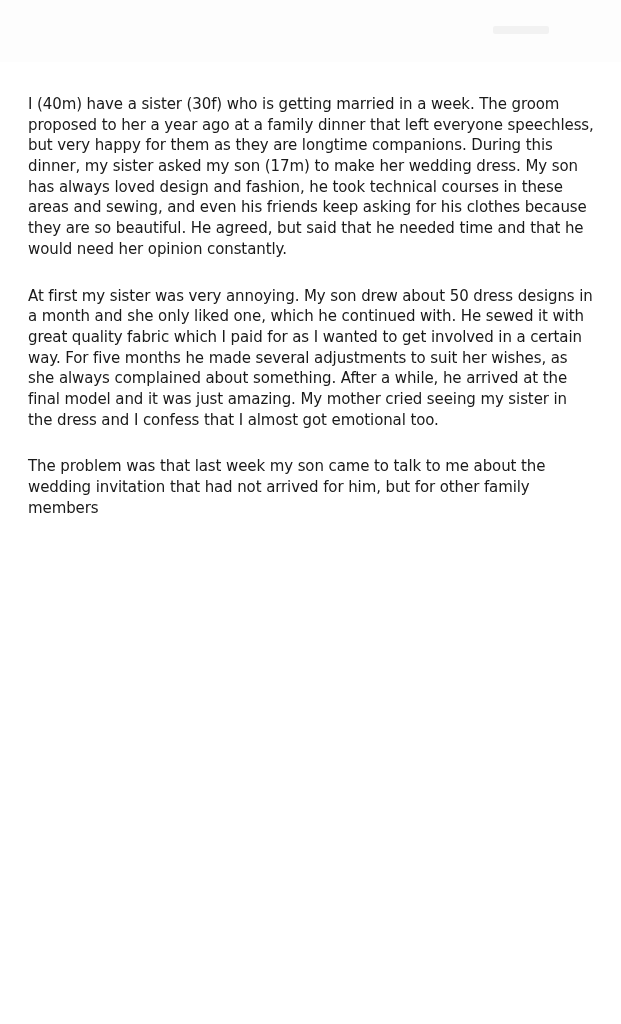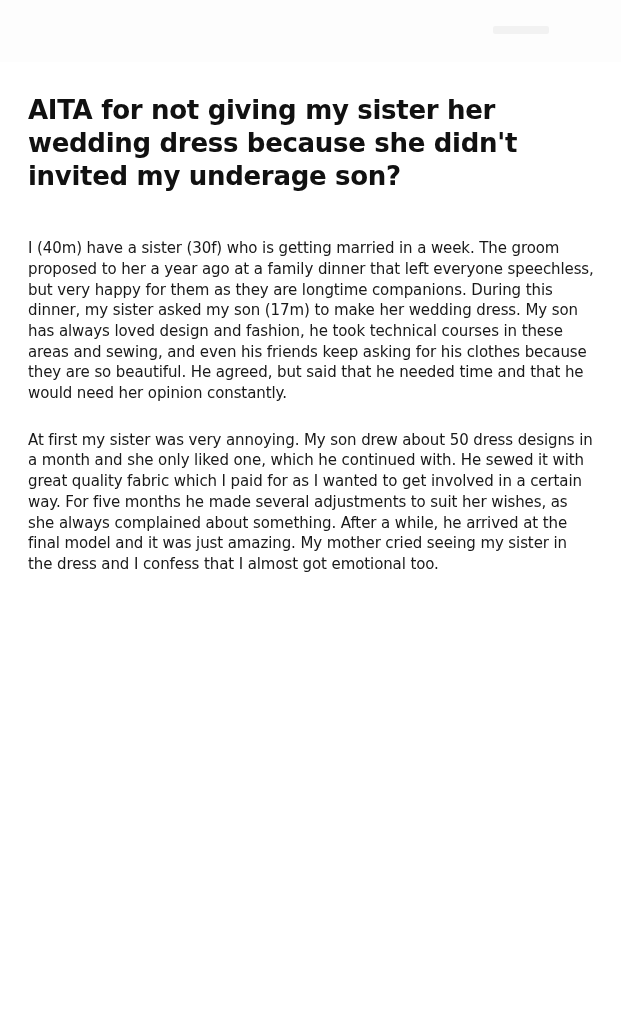--- a/index.html
+++ b/index.html
@@ -77,22 +77,22 @@
 </head>
 <body>
 
 <div class="page">
 
   <div class="top-band">
     <div class="faint-mark"></div>
   </div>
 
   <div class="content">
-    <h1 class="post-title">AITA for not giving my sister her wedding dress because she didn't invited my underage son?</h1>
 
     <div class="post-body">
       <p>I (40m) have a sister (30f) who is getting married in a week. The groom proposed to her a year ago at a family dinner that left everyone speechless, but very happy for them as they are longtime companions. During this dinner, my sister asked my son (17m) to make her wedding dress. My son has always loved design and fashion, he took technical courses in these areas and sewing, and even his friends keep asking for his clothes because they are so beautiful. He agreed, but said that he needed time and that he would need her opinion constantly.</p>
       <p>At first my sister was very annoying. My son drew about 50 dress designs in a month and she only liked one, which he continued with. He sewed it with great quality fabric which I paid for as I wanted to get involved in a certain way. For five months he made several adjustments to suit her wishes, as she always complained about something. After a while, he arrived at the final model and it was just amazing. My mother cried seeing my sister in the dress and I confess that I almost got emotional too.</p>
+      <p>The problem was that last week my son came to talk to me about the wedding invitation that had not arrived for him, but for other family members</p>
     </div>
   </div>
 
   <div class="fade-bottom"></div>
 </div>
 
 </body></html>

